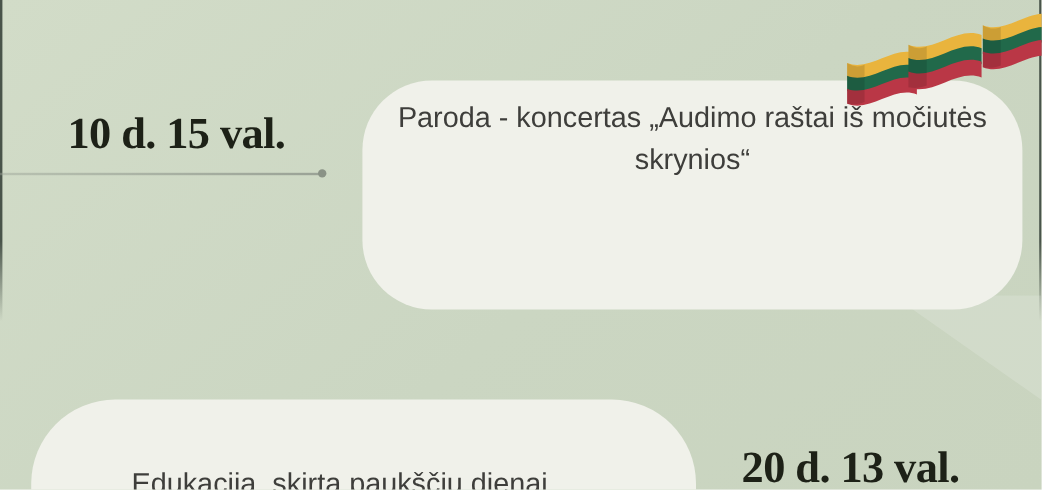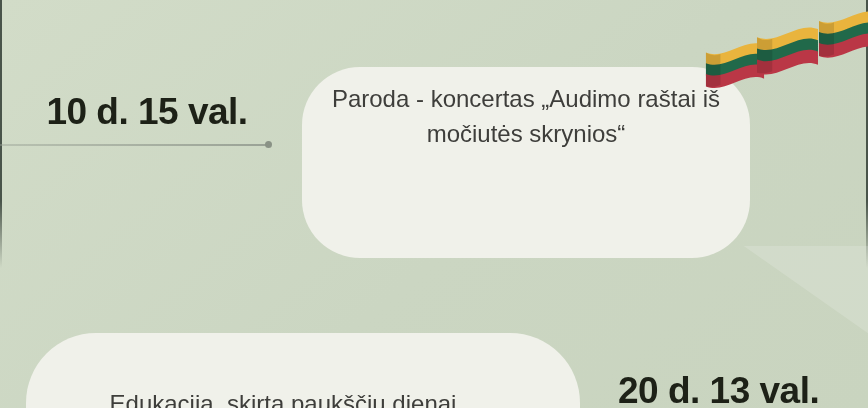--- a/index.html
+++ b/index.html
@@ -12,37 +12,37 @@
   .edge-left{left:0;background:linear-gradient(var(--edge,#49544a) 75%,rgba(73,84,74,0));}
   .edge-right{right:0;background:linear-gradient(var(--edge,#49544a) 75%,rgba(73,84,74,0));}
   .bg-wedge{
     position:absolute;left:733px;top:246px;width:135px;height:112px;
     background:rgba(255,255,255,.16);
     clip-path:polygon(8% 0,100% 0,100% 78%);
   }
   .card{
     position:absolute;background:var(--card,#f0f1ea);
   }
-  .card-1{left:302px;top:67px;width:448px;height:191px;border-radius:58px;}
+  .card-1{left:302px;top:67px;width:550px;height:191px;border-radius:58px;}
   .card-1-inner{padding:14px 6px 0 6px;}
   .card-2{left:26px;top:333px;width:554px;height:140px;border-radius:70px 70px 0 0;}
   .card-title{
     font-family:"Liberation Sans",sans-serif;
     font-size:24px;line-height:35px;font-weight:400;
     color:var(--title-text,#3e3e3b);text-align:center;margin:0;
   }
   .card-desc{
     font-family:"Liberation Serif",serif;
     font-size:20px;line-height:33px;font-weight:400;
     color:var(--body-text,#34342a);text-align:center;margin:5px 0 0 0;
   }
   .card-2 .card-title{margin:53px 64px 0 24px;}
   .event-date{
     position:absolute;
-    font-family:Liberation Sans, sans-serif;
+    font-family:Liberation Serif, serif;
     font-weight:700;font-size:37px;line-height:1.15;letter-spacing:-0.5px;
     color:var(--date-text,#1d2117);
   }
   .date-1{left:2px;top:91px;width:290px;text-align:center;}
   .date-2{left:618px;top:370px;width:250px;text-align:left;}
   .divider{position:absolute;left:0;top:144px;width:269px;height:2px;
     background:linear-gradient(90deg,rgba(154,162,150,.45),var(--divider,#9aa296));}
   .divider-dot{position:absolute;left:265px;top:141px;width:7px;height:7px;border-radius:50%;
     background:var(--divider-dot,#8a9286);}
   .flag{position:absolute;}

